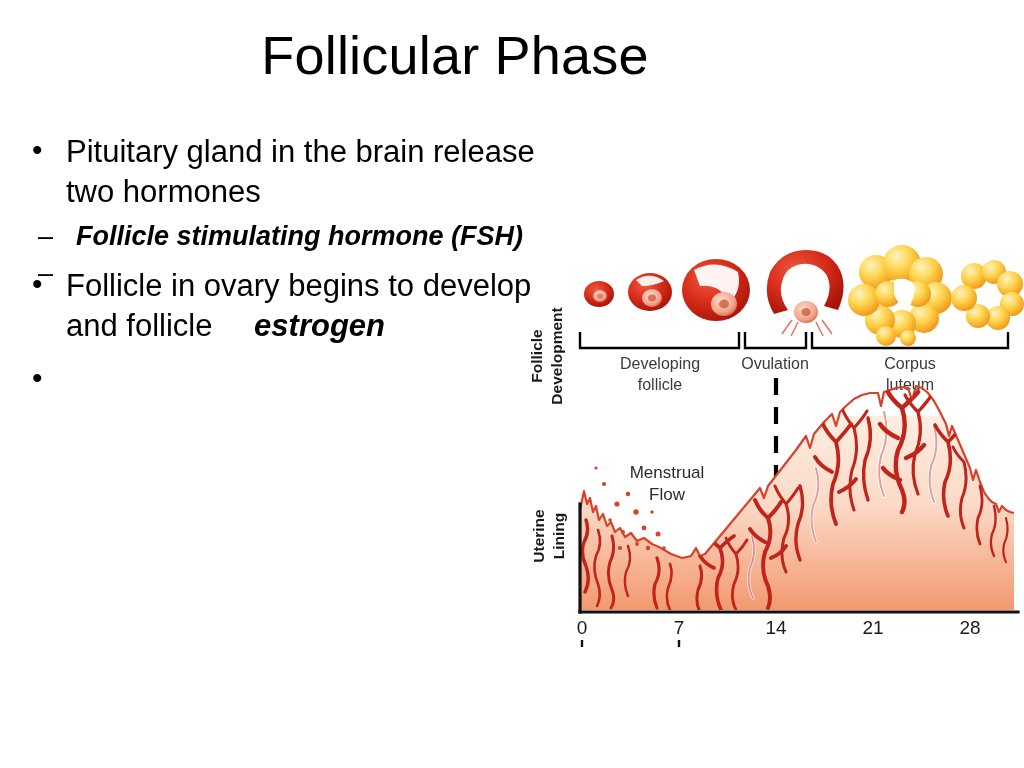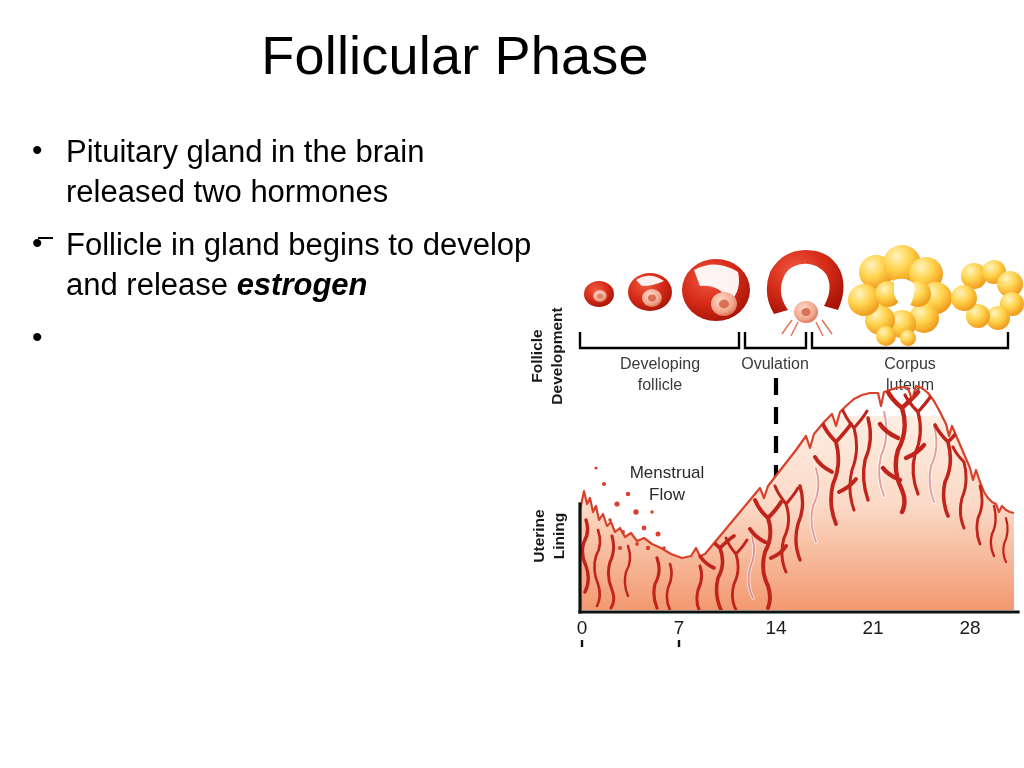--- a/index.html
+++ b/index.html
@@ -66,20 +66,21 @@
     left: 16px;
     top: 0;
     font-size: 27px;
     font-weight: normal;
     font-style: normal;
     line-height: 1.30;
   }
   .em-bold-italic {
     font-weight: bold;
     font-style: italic;
+    margin-left: 33px;
   }
   .sub-group { margin: 6px 0 10px 0; }
 
   
   #figure {
     position: absolute;
     left: 524px;
     top: 236px;
     width: 500px;
     height: 412px;
@@ -149,35 +150,36 @@
 </style>
 </head>
 <body>
 
 <div id="slide-title">Follicular Phase</div>
 
 <div id="bullet-body">
 
   <div class="bullet-l1">
     <span class="marker">•</span>
-    <span>Pituitary gland in the brain released two hormones</span>
+    <span>Pituitary gland in the brain release two hormones</span>
   </div>
 
   <div class="sub-group">
     <div class="bullet-l2">
       <span class="marker">–</span>
+      <span>Follicle stimulating hormone (FSH)</span>
     </div>
     <div class="bullet-l2">
       <span class="marker">–</span>
     </div>
   </div>
 
   <div class="bullet-l1" style="margin-top:12px;">
     <span class="marker">•</span>
-    <span>Follicle in gland begins  to develop and release </span><span class="em-bold-italic">estrogen</span>
+    <span>Follicle in ovary begins  to develop and follicle </span><span class="em-bold-italic">estrogen</span>
   </div>
 
   <div class="bullet-l1" style="margin-top:14px;">
     <span class="marker">•</span>
   </div>
 
 </div>
 
 <div id="figure">
 <svg width="500" height="412" viewBox="0 0 500 412" xmlns="http://www.w3.org/2000/svg">

